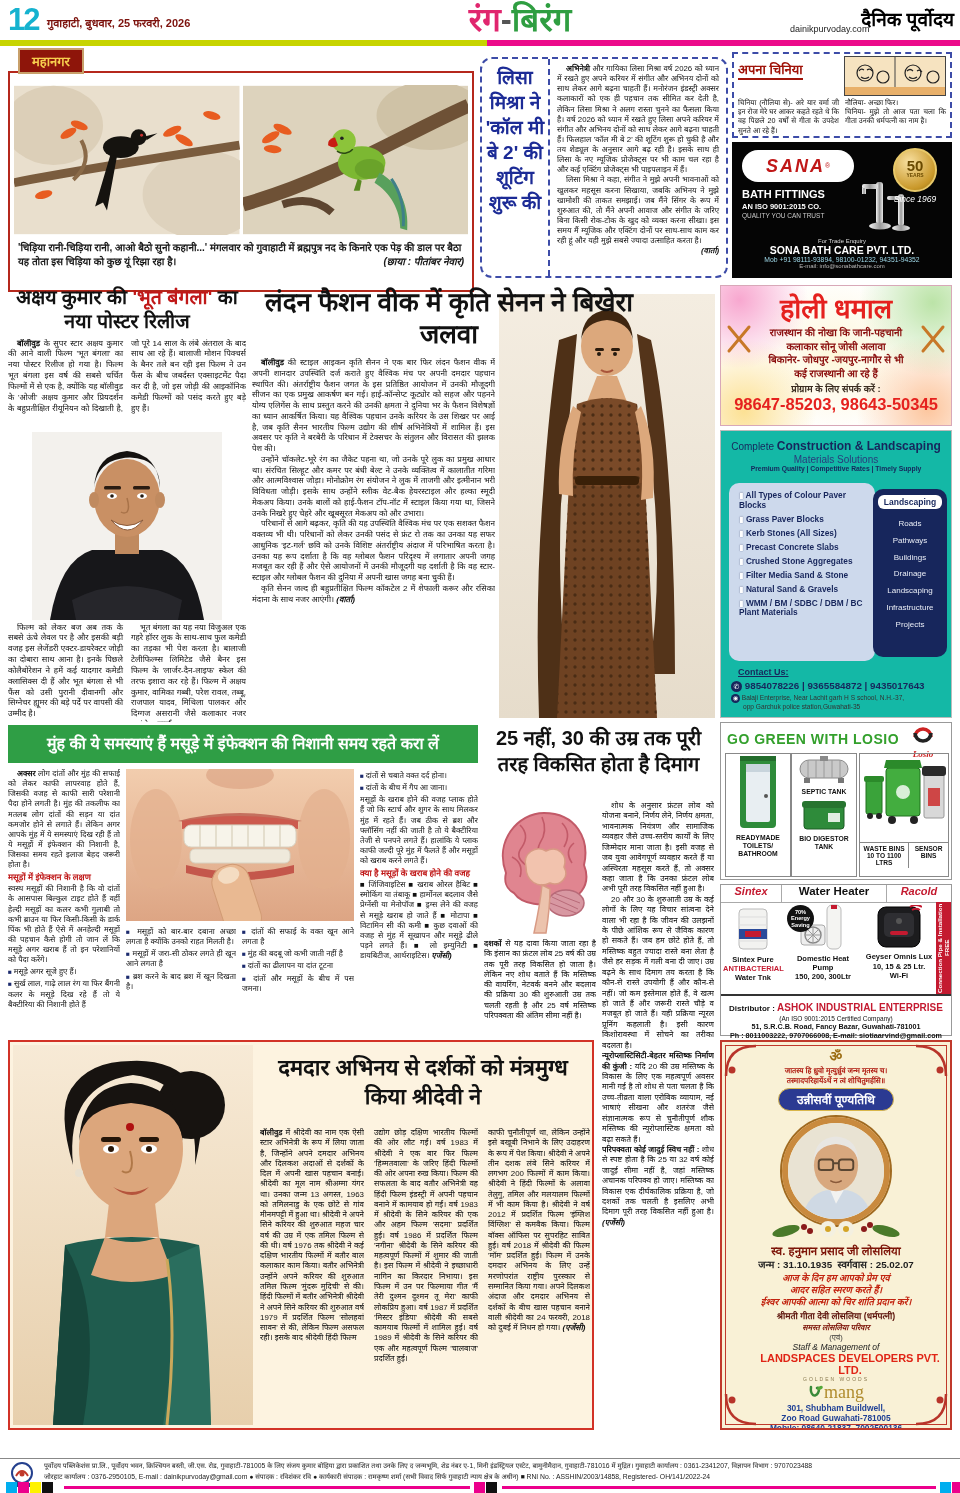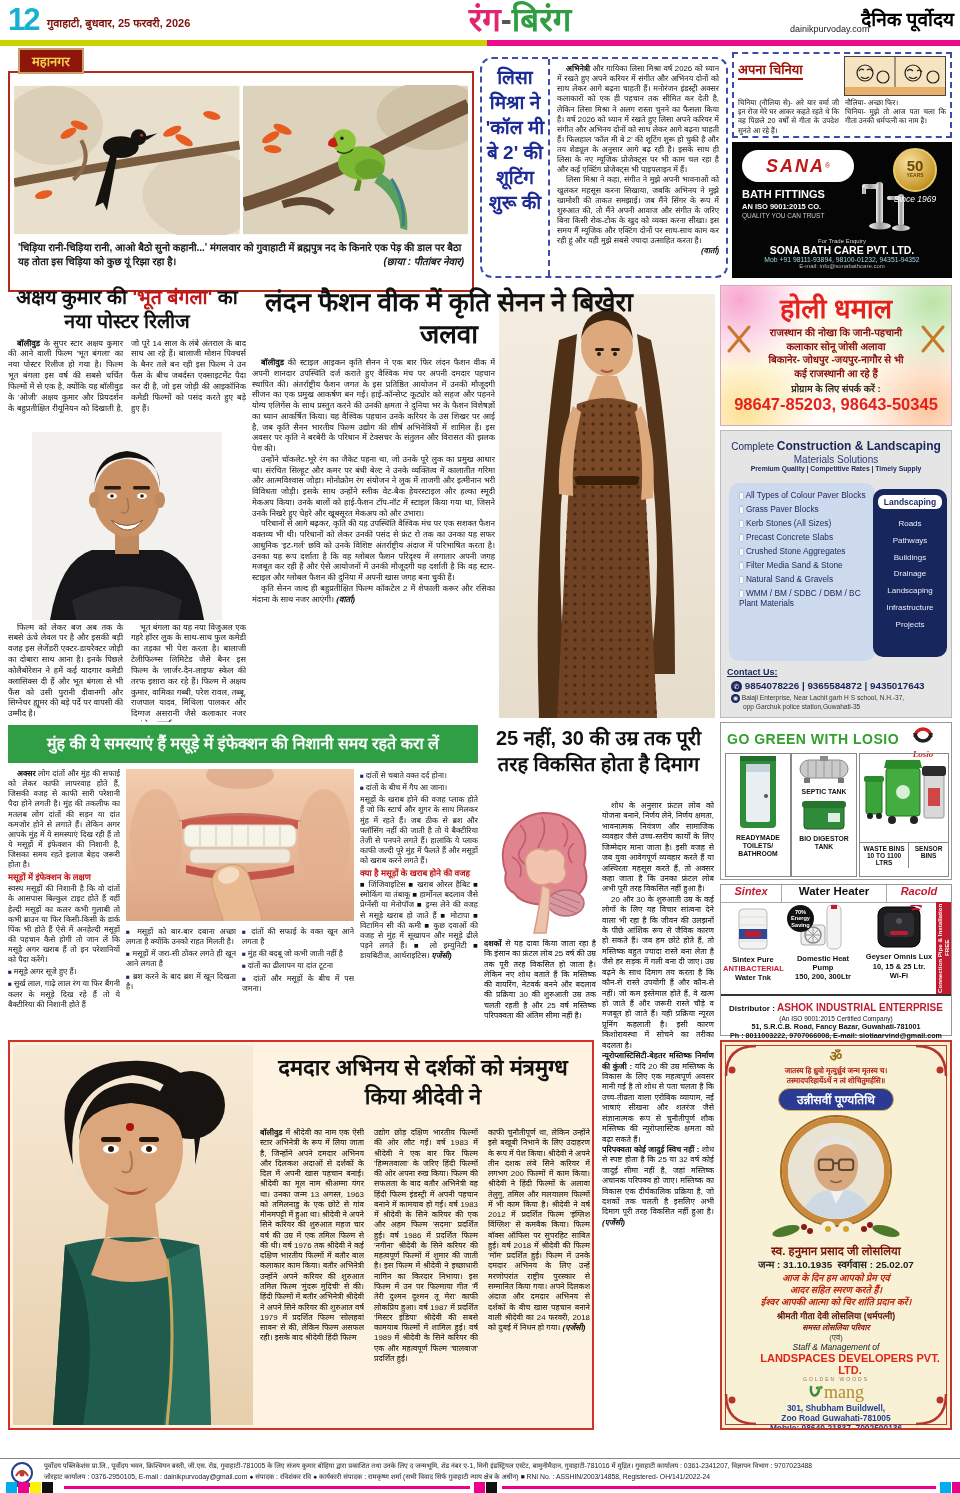--- a/index.html
+++ b/index.html
@@ -21,21 +21,21 @@
   .bar{top:40px;height:6px;}
   
   .redbox{border:2px solid #b5281c;background:#fff;}
   .smalltxt{font-size:8.1px;line-height:1.34;}
   .subred{color:#c01818;font-weight:bold;}
   ul.sym{margin:2px 0 0 0;padding:0;list-style:none;}
   ul.sym li{margin:0 0 2px 0;}
   ul.sym li:before{content:"■ ";color:#1c2b6e;font-size:6.5px;}
   
   ul.cons{margin:0;padding:0 0 0 2px;list-style:none;}
-  ul.cons li{margin:0 0 4.5px 0;font-size:8.3px;font-weight:400;color:#17265c;line-height:1.15;}
+  ul.cons li{margin:0 0 4.5px 0;font-size:8.3px;font-weight:700;color:#17265c;line-height:1.15;}
   ul.cons li:before{content:"▮ ";color:#fff;text-shadow:0 0 1px #17265c;}
   .vert{writing-mode:vertical-rl;transform:rotate(180deg);}
   .p-ind{text-indent:9px;margin:0;}
 </style>
 </head>
 <body>
 
 <div class="ab" id="pgnum">12</div>
 <div class="ab" id="dateline">गुवाहाटी, बुधवार, 25 फरवरी, 2026</div>
 <div class="ab" id="masthead"><span class="m1">रंग</span><span class="m2">-</span><span class="m3">बिरंग</span></div>
@@ -257,21 +257,21 @@
   <div style="font-size:10px;font-weight:800;color:#8c1110;line-height:1.35;">
     <div>राजस्थान की नोखा कि जानी-पहचानी</div>
     <div>कलाकार सोनू जोसी अलावा</div>
     <div>बिकानेर- जोधपुर -जयपुर-नागौर से भी</div>
     <div>कई राजस्थानी आ रहे हैं</div>
   </div>
   <div style="font-size:9.5px;font-weight:800;color:#3a2c20;margin-top:2px;">प्रोग्राम के लिए संपर्क करें :</div>
   <div style="font-size:16.5px;font-weight:900;color:#e5211e;">98647-85203, 98643-50345</div>
 </div>
 
-<div class="ab" style="left:720px;top:430px;width:232px;height:288px;background:#e5e5e5;border:1px solid #bbb;box-sizing:border-box;">
+<div class="ab" style="left:720px;top:430px;width:232px;height:288px;background:#14b8a6;border:1px solid #bbb;box-sizing:border-box;">
   <div class="ctr" style="margin-top:5px;color:#17265c;"><span style="font-size:10px;">Complete </span><span style="font-size:12px;font-weight:800;">Construction &amp; Landscaping</span></div>
   <div class="ctr" style="font-size:10px;color:#2a3a7c;">Materials Solutions</div>
   <div class="ctr" style="font-size:6.8px;font-weight:700;color:#17265c;">Premium Quality | Competitive Rates | Timely Supply</div>
   <div style="position:absolute;left:8px;top:52px;width:146px;height:178px;background:#cdd9ec;border-radius:10px;padding:8px 4px 4px 8px;box-sizing:border-box;">
     <ul class="cons">
       <li>All Types of Colour Paver Blocks</li>
       <li>Grass Paver Blocks</li>
       <li>Kerb Stones (All Sizes)</li>
       <li>Precast Concrete Slabs</li>
       <li>Crushed Stone Aggregates</li>
@@ -285,21 +285,21 @@
     <div style="font-size:8px;color:#e8ecf5;margin-top:7px;line-height:2.1;">
       <div>Roads</div>
       <div>Pathways</div>
       <div>Buildings</div>
       <div>Drainage</div>
       <div>Landscaping</div>
       <div>Infrastructure</div>
       <div>Projects</div>
     </div>
   </div>
-  <div style="position:absolute;left:6px;top:236px;font-size:9px;font-weight:800;color:#17265c;text-decoration:underline;">Contact Us:</div>
+  <div style="position:absolute;left:17px;top:236px;font-size:9px;font-weight:800;color:#17265c;text-decoration:underline;">Contact Us:</div>
   <div style="position:absolute;left:10px;top:249px;font-size:9.8px;font-weight:800;color:#17265c;"><span style="display:inline-block;width:11px;height:11px;border-radius:50%;background:#17265c;color:#fff;font-size:7px;text-align:center;line-height:11px;">✆</span> <span>9854078226 | 9365584872 | 9435017643</span></div>
   <div style="position:absolute;left:10px;top:263px;width:212px;font-size:6.6px;color:#333;line-height:1.35;"><span style="display:inline-block;width:9px;height:9px;border-radius:50%;background:#17265c;color:#fff;font-size:6px;text-align:center;line-height:9px;">◉</span> <span>Balaji Enterprise, Near Lachit garh H S school, N.H.-37,</span><br><span style="margin-left:12px;">opp Garchuk police station,Guwahati-35</span></div>
 </div>
 
 <div class="ab" style="left:8px;top:725px;width:470px;height:312px;">
   <div class="ctr" style="height:38px;background:#2f9e45;color:#fff;font-size:16px;font-weight:800;line-height:38px;">मुंह की ये समस्याएं हैं मसूड़े में इंफेक्शन की निशानी समय रहते करा लें</div>
   <svg style="position:absolute;left:118px;top:44px;" width="228" height="152" viewBox="0 0 228 152">
     <defs>
         <linearGradient id="skin2" x1="0" y1="0" x2="0" y2="1">
           <stop offset="0" stop-color="#f2cdae"></stop>

